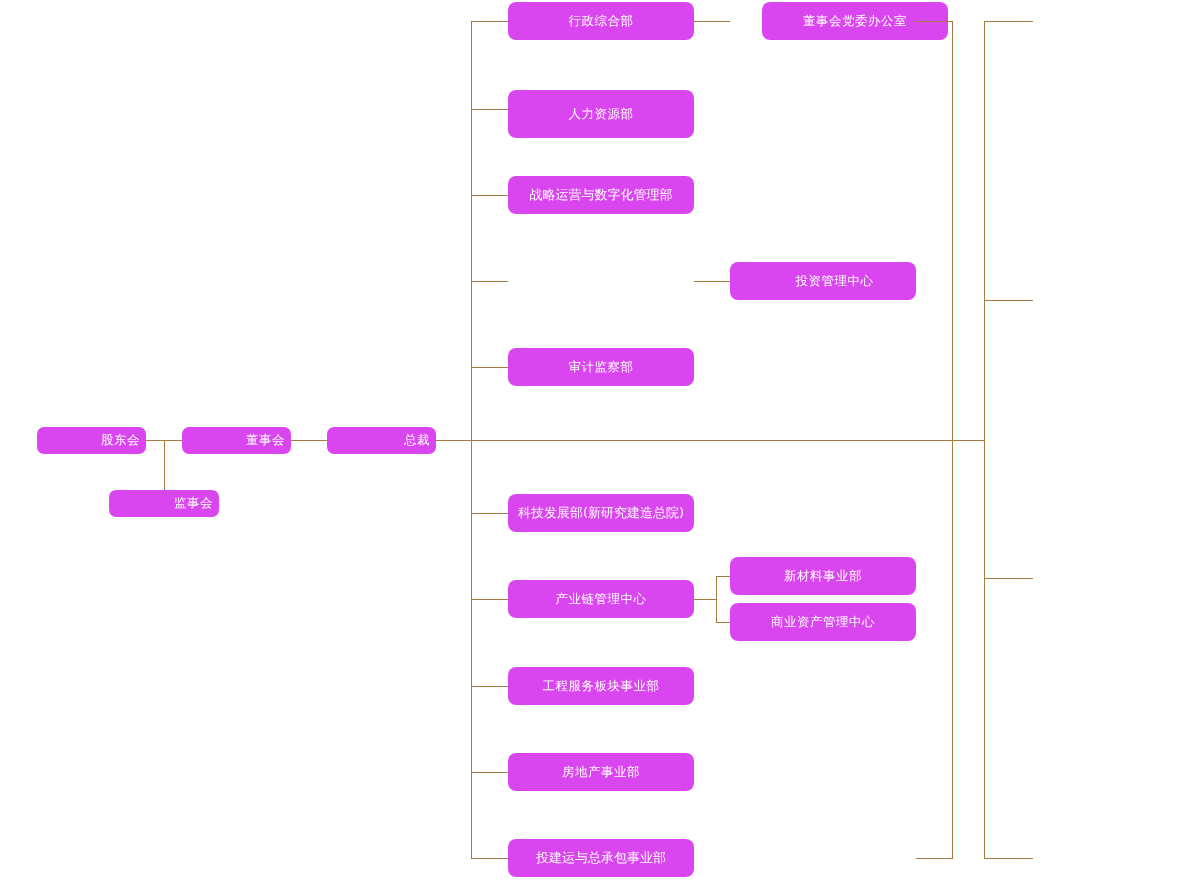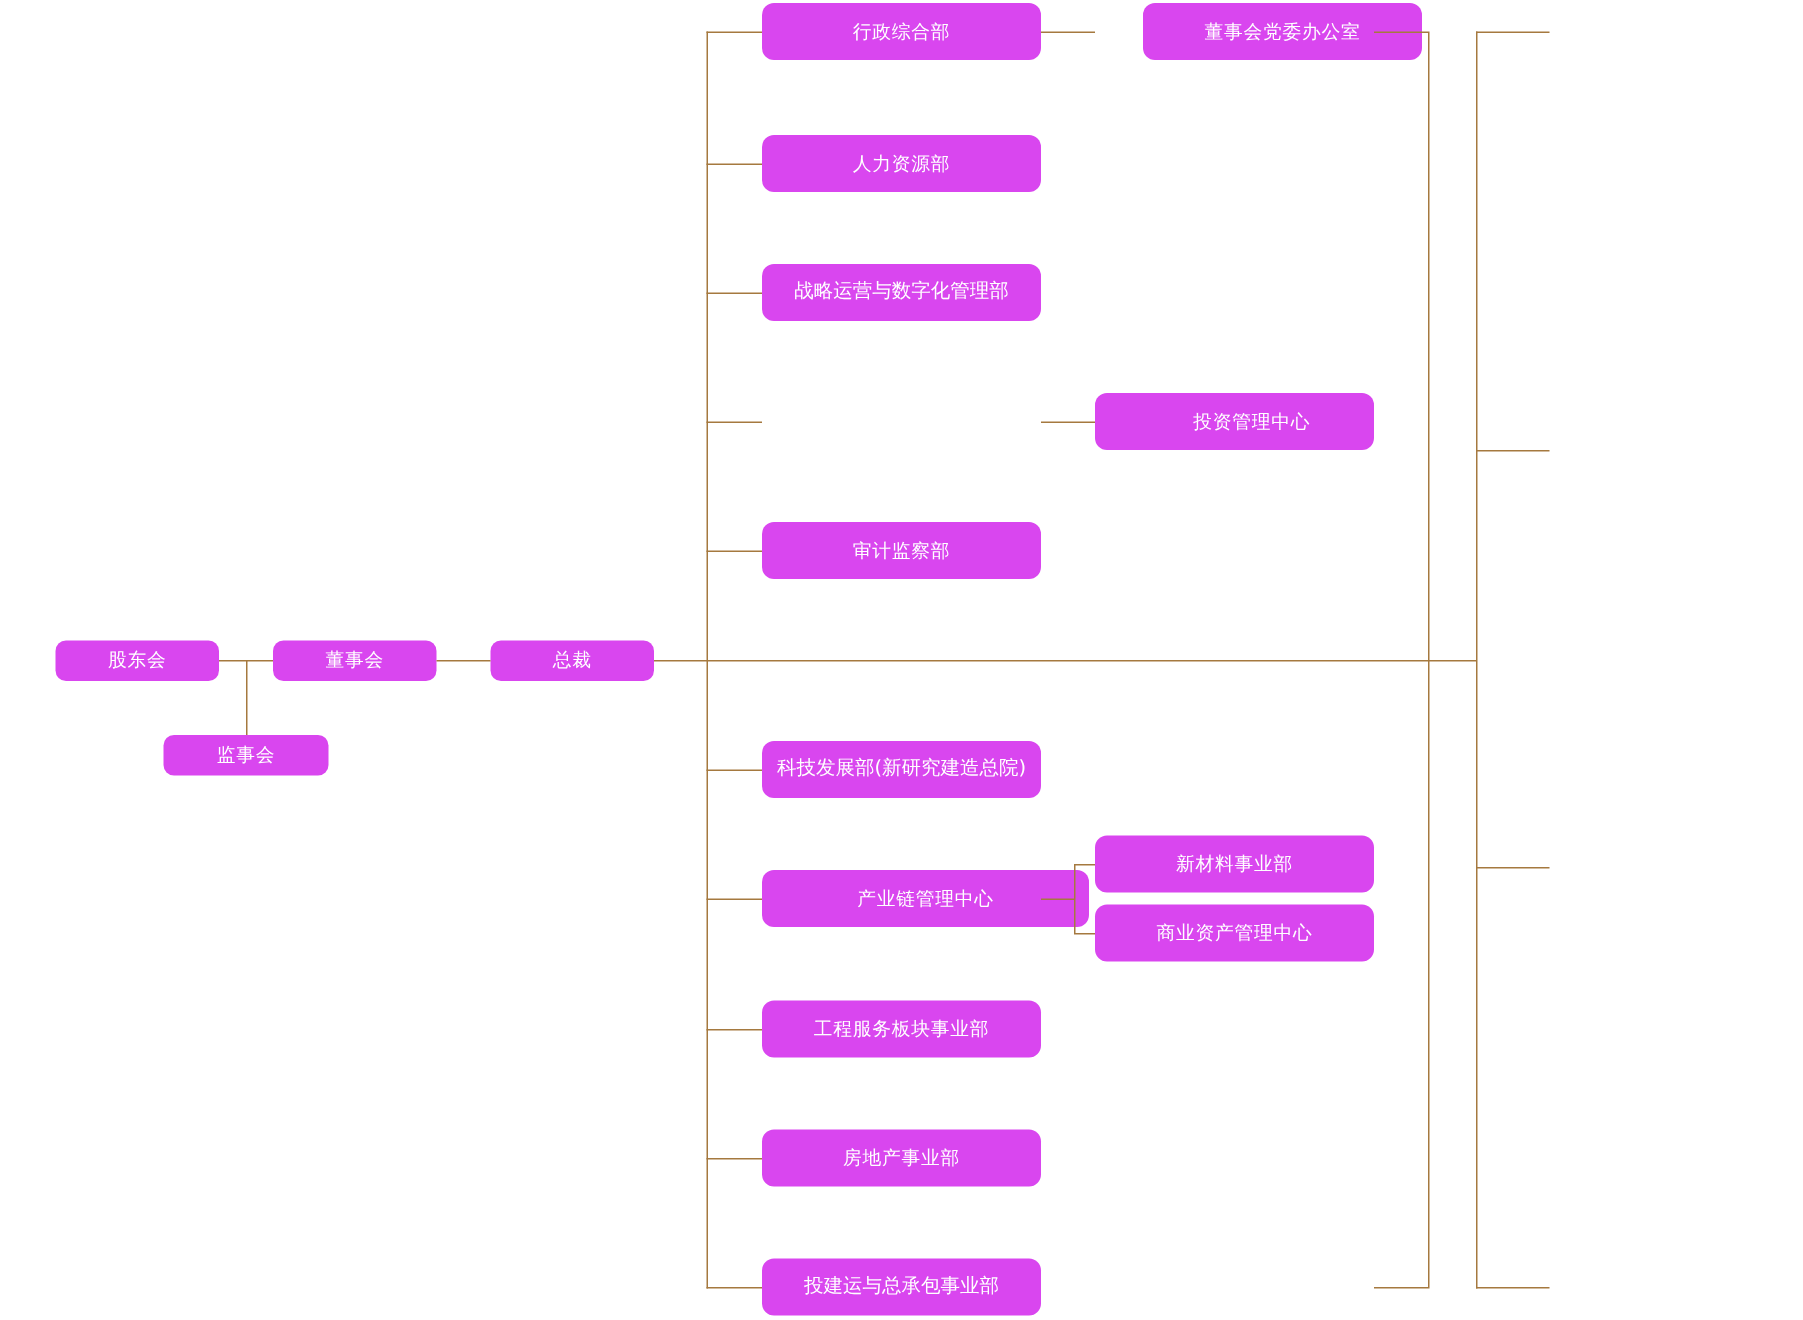--- a/index.html
+++ b/index.html
@@ -25,21 +25,21 @@
     display:flex;
     align-items:center;
     justify-content:center;
     text-align:center;
     line-height:1.15;
     letter-spacing:0.5px;
     font-weight:400;
     padding:0 6px;
     user-select:none;
   }
-  .node.lvl1{ font-size:12.5px; border-radius:7px; }
+  .node.lvl1{ font-size:12.5px; border-radius:7px;justify-content:flex-end; }
   .node.dept{ font-size:12.5px; }
   .node.sub{  font-size:12.5px; }
   .node.tight{ font-size:13px; letter-spacing:0px; }
 
   
   .ln{ position:absolute; background:#a5793f; }
   .ln.h{ height:1px; }
   .ln.v{ width:1px; }
 </style>
 </head>
@@ -68,21 +68,21 @@
   <div class="ln h" style="left:436px; top:440px; width:548px;"></div>
   <div class="ln v" style="left:164px; top:440px; height:50px;"></div>
 
   <div class="ln v" style="left:471px; top:21px; height:838px;"></div>
 
   <div class="node dept" style="left:508px; top:2px; width:186px; height:38px;">
     <span>行政综合部</span>
   </div>
   <div class="ln h" style="left:471px; top:21px; width:37px;"></div>
 
-  <div class="node dept" style="left:508px; top:90px; width:186px; height:38px;">
+  <div class="node dept" style="left:508px; top:90px; width:186px; height:48px;">
     <span>人力资源部</span>
   </div>
   <div class="ln h" style="left:471px; top:109px; width:37px;"></div>
 
   <div class="node dept tight" style="left:508px; top:176px; width:186px; height:38px;">
     <span>战略运营与数字化管理部</span>
   </div>
   <div class="ln h" style="left:471px; top:195px; width:37px;"></div>
 
   <div class="ln h" style="left:471px; top:281px; width:37px;"></div>
@@ -90,21 +90,21 @@
   <div class="node dept" style="left:508px; top:348px; width:186px; height:38px;">
     <span>审计监察部</span>
   </div>
   <div class="ln h" style="left:471px; top:367px; width:37px;"></div>
 
   <div class="node dept tight" style="left:508px; top:494px; width:186px; height:38px;">
     <span>科技发展部(新研究建造总院)</span>
   </div>
   <div class="ln h" style="left:471px; top:513px; width:37px;"></div>
 
-  <div class="node dept" style="left:508px; top:580px; width:218px; height:38px;">
+  <div class="node dept" style="left:508px; top:580px; width:186px; height:38px;">
     <span>产业链管理中心</span>
   </div>
   <div class="ln h" style="left:471px; top:599px; width:37px;"></div>
 
   <div class="node dept" style="left:508px; top:667px; width:186px; height:38px;">
     <span>工程服务板块事业部</span>
   </div>
   <div class="ln h" style="left:471px; top:686px; width:37px;"></div>
 
   <div class="node dept" style="left:508px; top:753px; width:186px; height:38px;">

